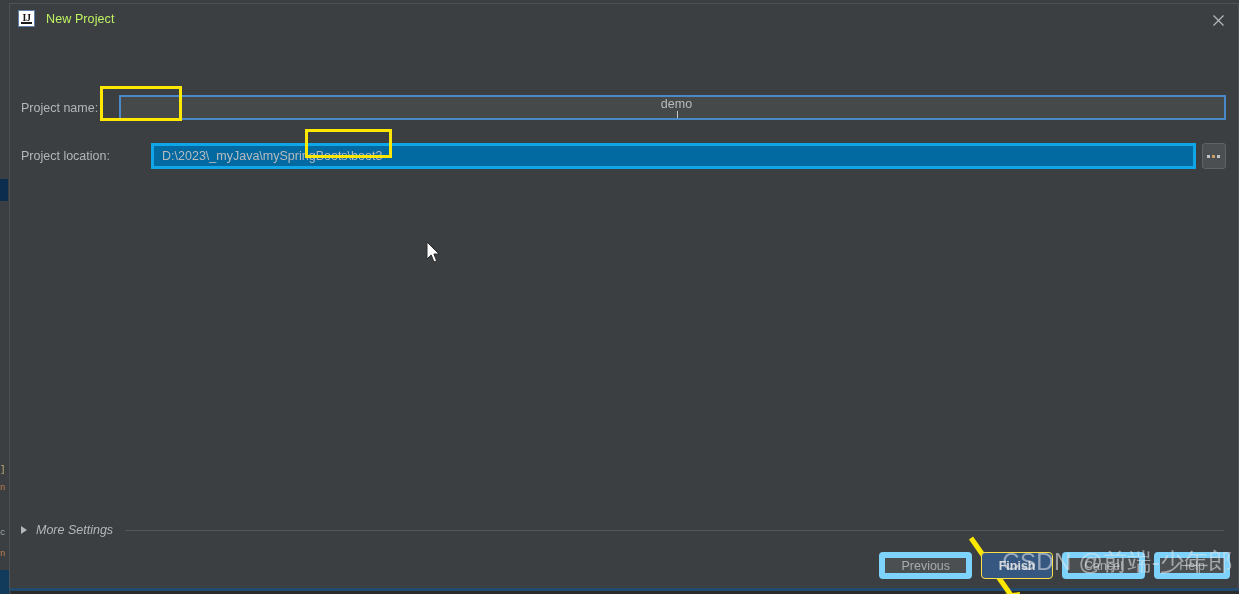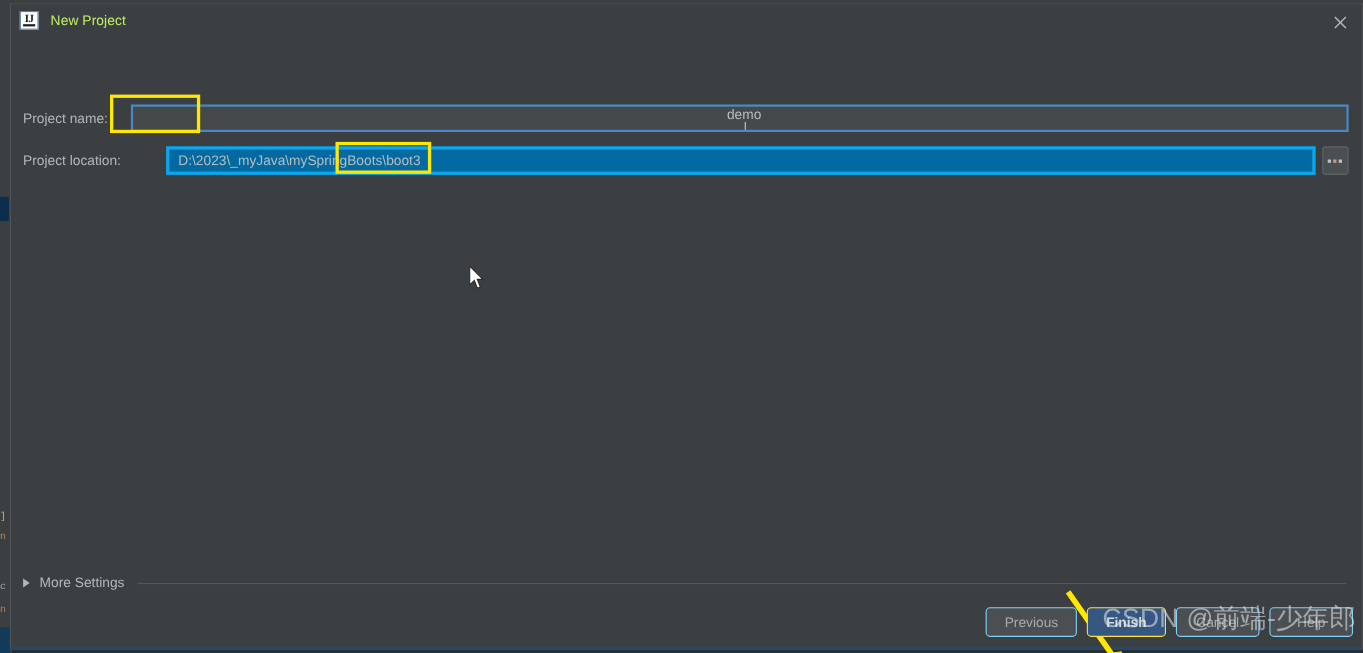--- a/index.html
+++ b/index.html
@@ -125,21 +125,21 @@
     padding: 0;
     flex: 1 1 auto;
   }
 
   .field-row {
     position: absolute;
     display: flex;
     align-items: center;
   }
   #row-name     { left: 11px; top: 38px;  width: 1205px; height: 25px; }
-  #row-location { left: 11px; top: 75px;  width: 1205px; height: 28px; }
+  #row-location { left: 11px; top: 85px;  width: 1205px; height: 28px; }
 
   .field-label {
     font-size: 12.5px;
     color: #b4b7ba;
     white-space: nowrap;
   }
   #label-name     { width: 98px; }
   #label-location { width: 98px; }
 
   .text-input {
@@ -221,20 +221,21 @@
   }
   .ms-caret {
     width: 0; height: 0;
     border-left: 6px solid #b4b7ba;
     border-top: 4.5px solid transparent;
     border-bottom: 4.5px solid transparent;
   }
   #more-settings-label {
     font-size: 12.5px;
     color: #b4b7ba;
+    font-style: italic;
   }
   #ms-rule {
     flex: 1 1 auto;
     height: 1px;
     background: #55585a;
     margin-left: 12px;
     margin-right: 2px;
   }
 
   
@@ -249,21 +250,21 @@
     height: 27px;
     min-width: 76px;
     padding: 0 16px;
     border-radius: 4px;
     font-size: 12.5px;
     display: flex;
     align-items: center;
     justify-content: center;
     cursor: pointer;
     background: #4b4f51;
-    border: 1px solid #7dd3fc;
+    border: 6px solid #7dd3fc;
     color: #a8abae;
     white-space: nowrap;
   }
   .btn.primary {
     background: #365880;
     border: 1px solid #fde047;
     color: #d6d9dc;
     font-weight: bold;
     min-width: 72px;
   }

